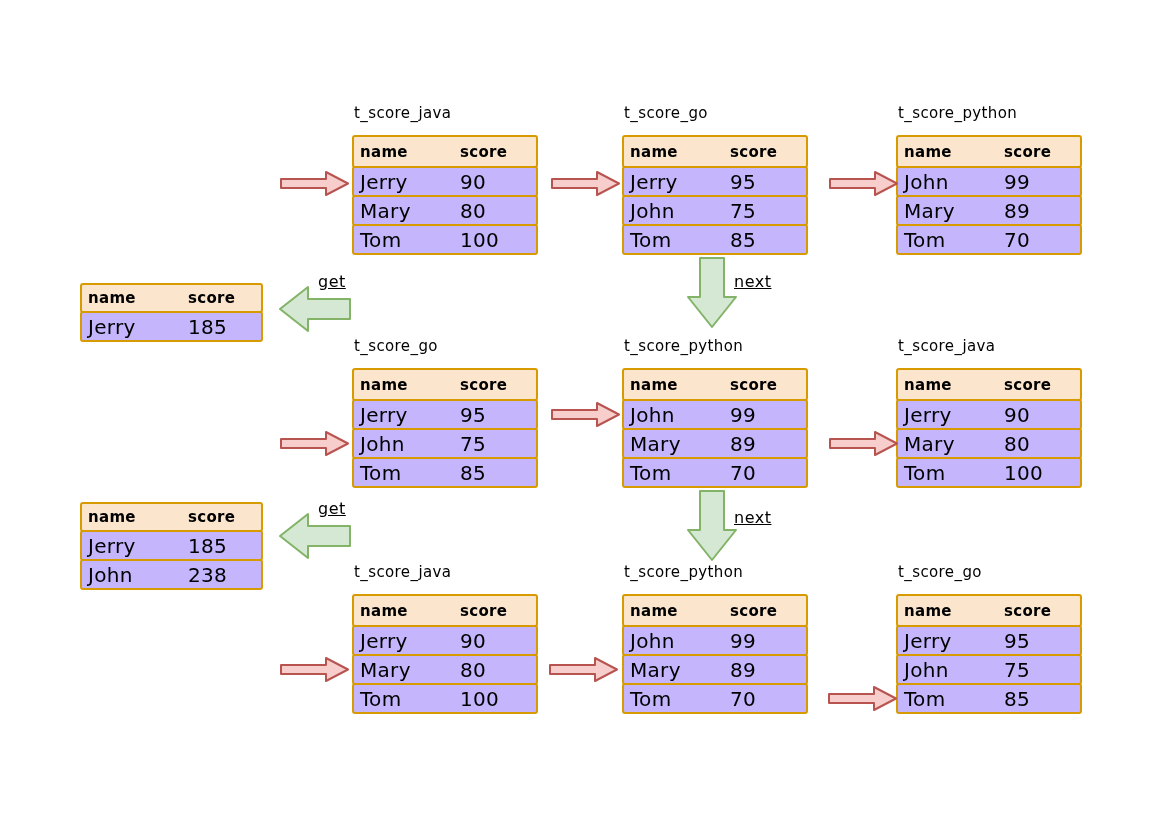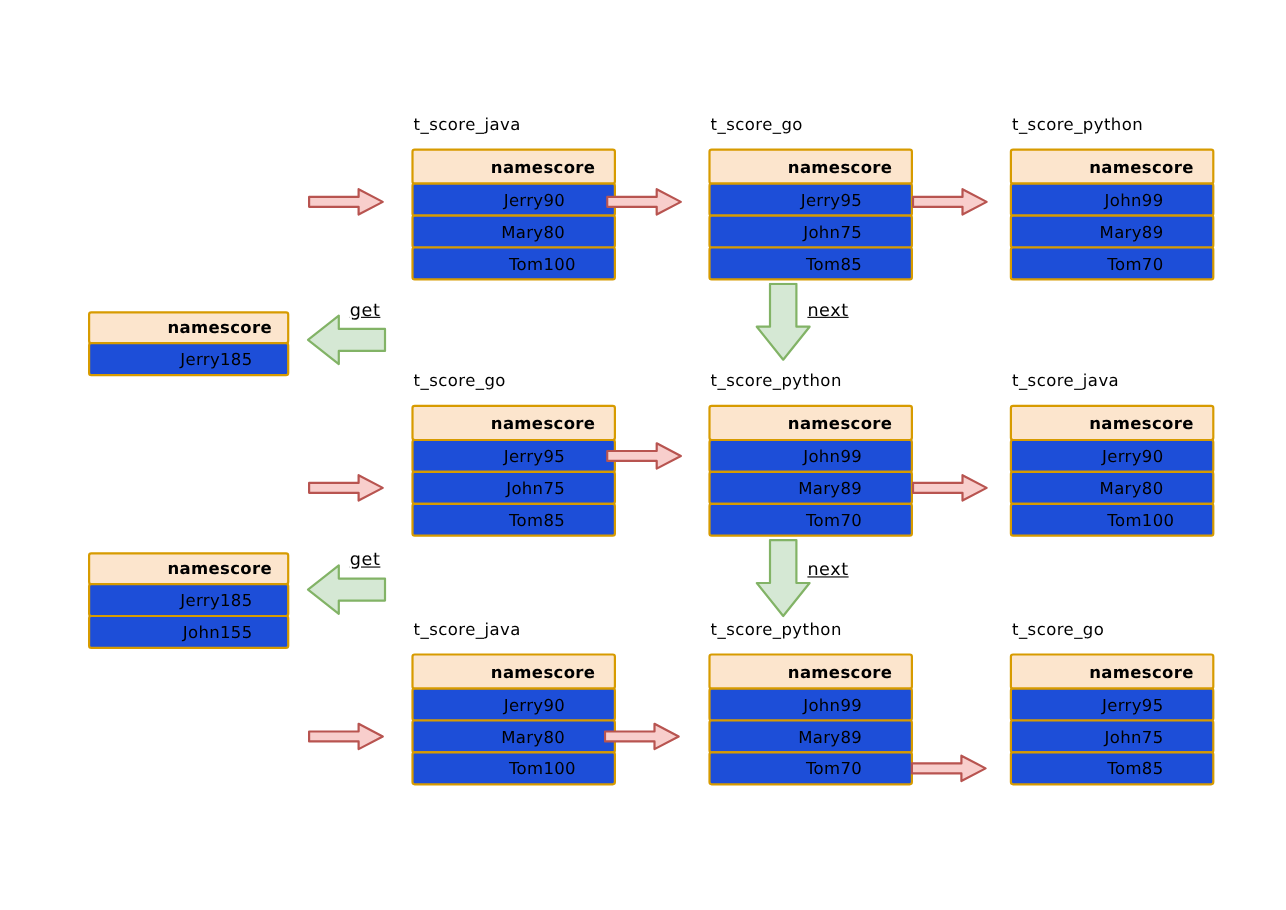--- a/index.html
+++ b/index.html
@@ -4,29 +4,29 @@
 <style>
   html,body { margin:0; padding:0; }
   body {
     width:1169px; height:827px; position:relative; background:#ffffff;
     font-family:"DejaVu Sans","Liberation Sans",sans-serif; color:#000;
     overflow:hidden;
   }
   .canvas { position:absolute; inset:0; }
 
   
-  .tblock { position:absolute; width:186px;margin-left:22px; }
+  .tblock { position:absolute; width:186px; }
   .ttitle { font-size:15px; letter-spacing:0.4px; height:18px; margin:0 0 13px 2px; white-space:nowrap; }
   .trow {
     box-sizing:border-box; height:31px; border:2px solid #d79b00; border-radius:3px;
-    background:#1d4ed8; display:flex; align-items:center; margin-top:-2px;
-    font-size:15px; letter-spacing:0.3px;
+    background:#c4b5fd; display:flex; align-items:center; margin-top:-2px;
+    font-size:20px; letter-spacing:0.3px;
   }
   .thead { height:33px; background:#fce5cd; font-weight:bold; font-size:15px; margin-top:0; }
-  .cname { width:100px; padding-left:18px; white-space:nowrap;text-align:right; }
+  .cname { width:100px; padding-left:6px; white-space:nowrap; }
   .cscore { flex:1; white-space:nowrap; }
 
   .rtable { position:absolute; width:183px; }
   .rtable .trow { height:31px; }
   .rtable .thead { height:30px; }
 
   .arrow { position:absolute; line-height:0; }
   .flabel { position:absolute; font-size:16px; letter-spacing:0.5px;text-decoration:underline; }
 </style>
 </head>
@@ -247,21 +247,21 @@
     <div class="trow thead">
       <span class="cname">name</span>
       <span class="cscore">score</span>
     </div>
     <div class="trow">
       <span class="cname">Jerry</span>
       <span class="cscore">185</span>
     </div>
     <div class="trow">
       <span class="cname">John</span>
-      <span class="cscore">155</span>
+      <span class="cscore">238</span>
     </div>
   </div>
 
   <div class="arrow" style="left:280px;top:170px">
     <svg width="70" height="27" viewBox="0 0 70 27">
         <polygon points="1,9 46,9 46,2 68,13.5 46,25 46,18 1,18" fill="#f8cecc" stroke="#b85450" stroke-width="2" stroke-linejoin="round"></polygon>
       </svg>
   </div>
   <div class="arrow" style="left:551px;top:170px">
     <svg width="70" height="27" viewBox="0 0 70 27">

